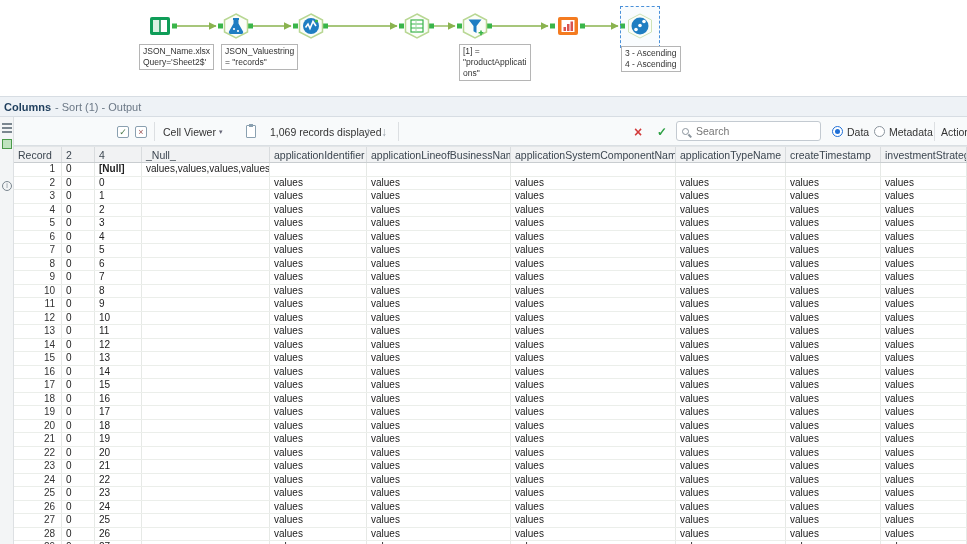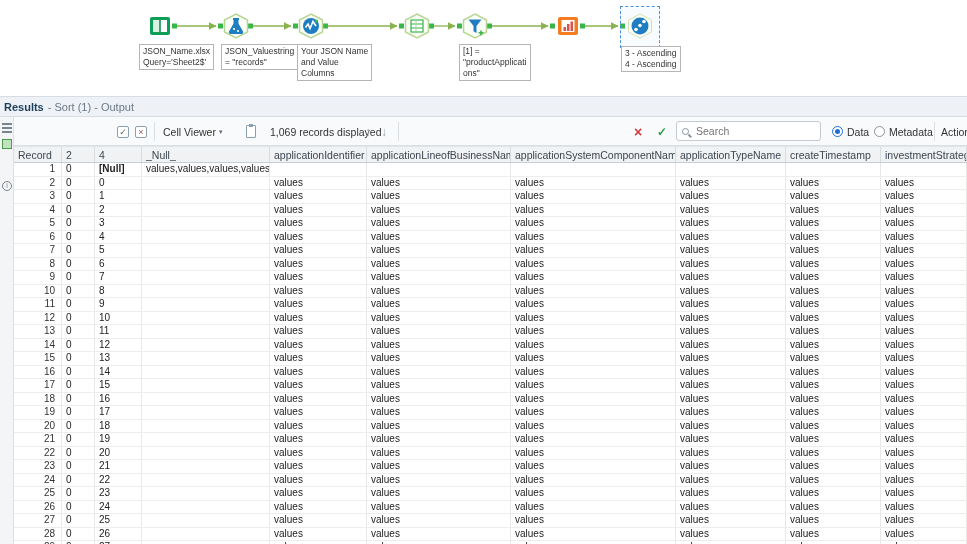--- a/index.html
+++ b/index.html
@@ -192,32 +192,29 @@
       <circle cx="10" cy="17.5" r="1.8" fill="#fff"></circle>
       <circle cx="14" cy="13.5" r="1.8" fill="#fff"></circle>
       <circle cx="18" cy="9.5" r="1.8" fill="#fff"></circle>
     </svg>
   </div>
 
   <div class="annotation" style="left:139px; top:44px">JSON_Name.xlsx
 Query='Sheet2$'</div>
   <div class="annotation" style="left:221px; top:44px">JSON_Valuestring
 = "records"</div>
-  <div class="annotation" style="left:297px; top:44px">Your JSON Name
-and Value
-Columns</div>
   <div class="annotation" style="left:459px; top:44px">[1] =
 "productApplicati
 ons"</div>
   <div class="annotation" style="left:621px; top:46px">3 - Ascending
 4 - Ascending</div>
 </div>
 
 <div class="results-bar">
-  <span class="results-title">Results</span>
+  <span class="results-title">Columns</span>
   <span class="results-subtitle">- Sort (1) - Output</span>
 </div>
 
 <div class="strip">
   <div class="strip-icon icon-list" style="top:6px"></div>
   <div class="strip-icon icon-grid" style="top:22px"></div>
   <div class="strip-icon icon-info" style="top:64px">i</div>
 </div>
 
 <div class="toolbar">

